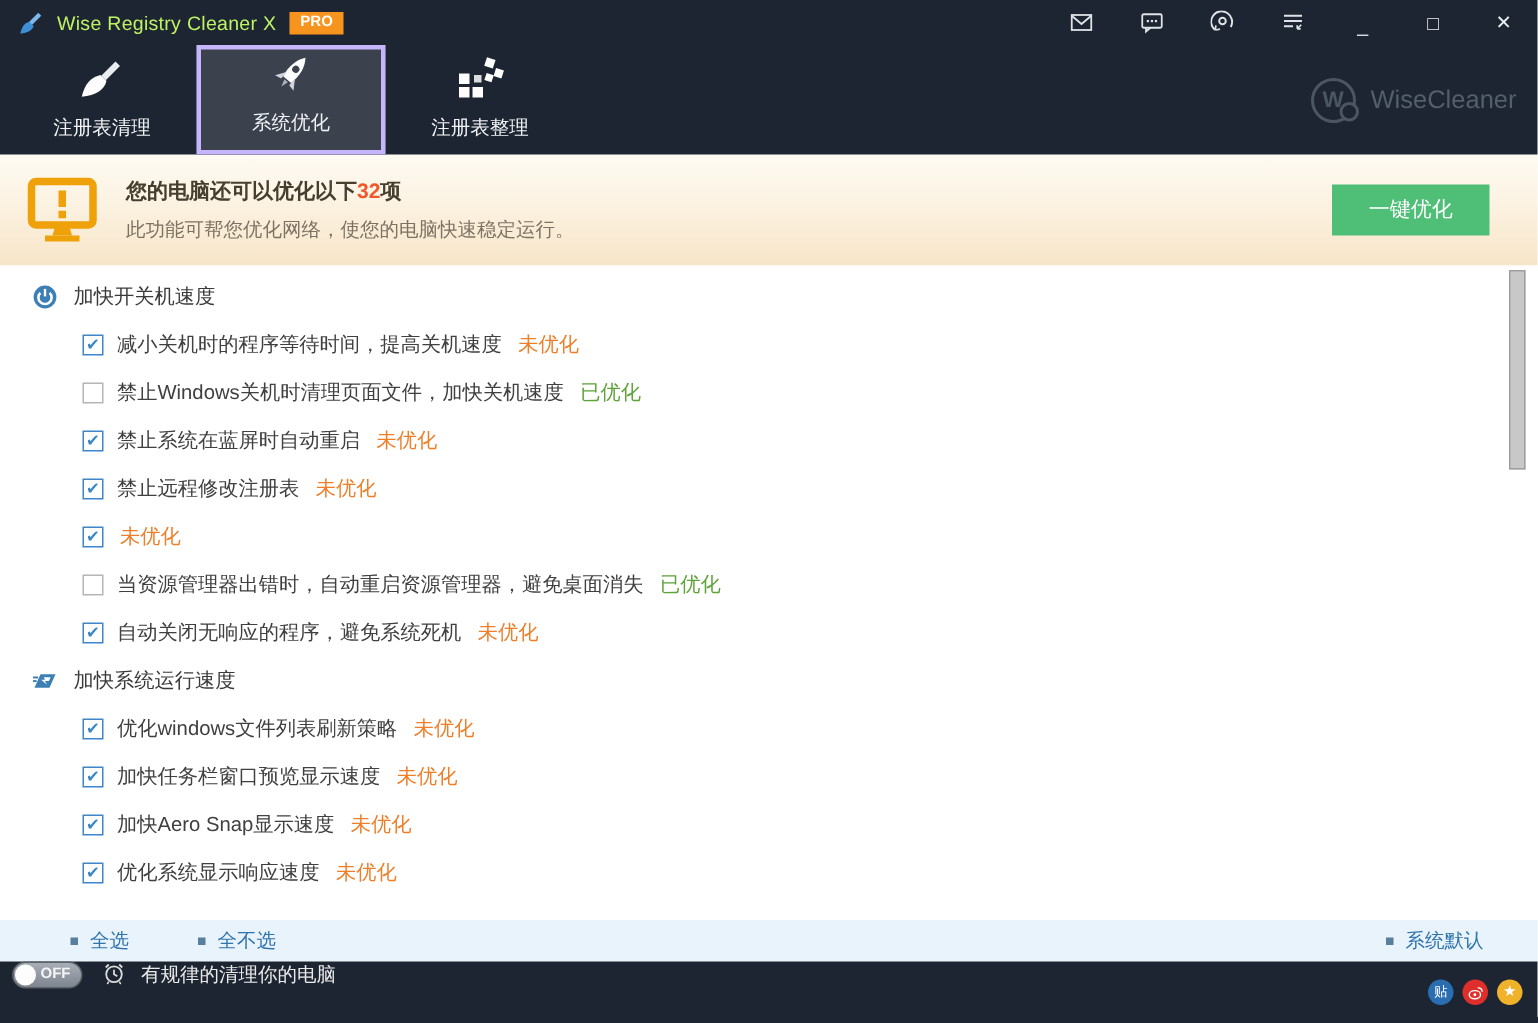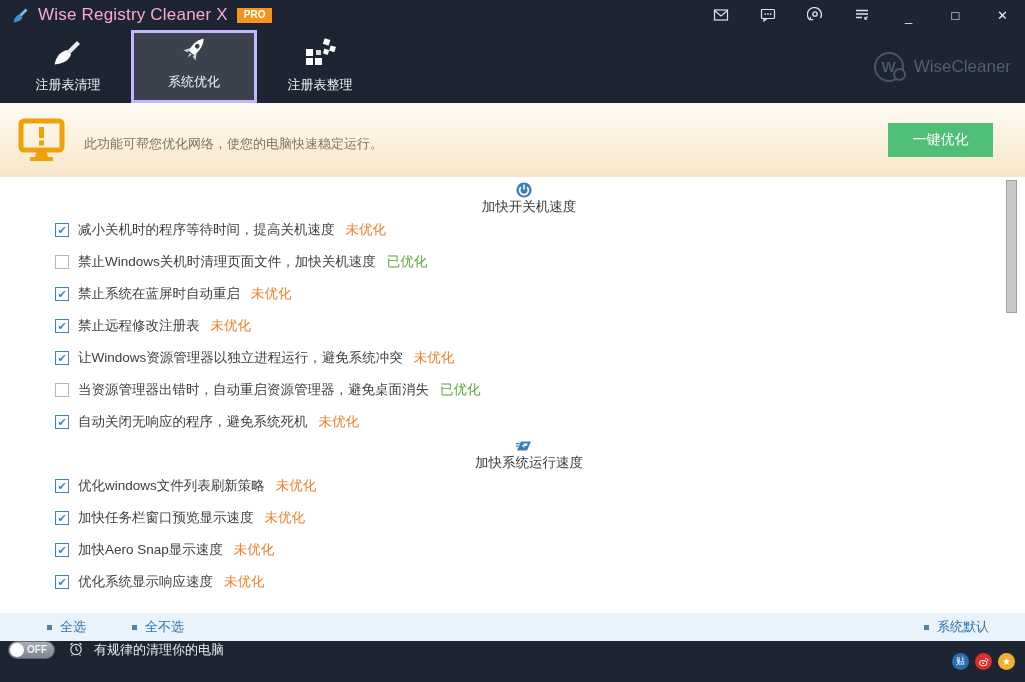--- a/index.html
+++ b/index.html
@@ -3,21 +3,21 @@
 <meta charset="utf-8">
 <style>
   * { margin:0; padding:0; box-sizing:border-box; }
   html,body { width:1025px; height:682px; }
   body { font-family:"Liberation Sans","DejaVu Sans",sans-serif; background:#fff; overflow:hidden; }
   .window { width:1025px; height:682px; display:flex; flex-direction:column; position:relative; background:#fff; }
 
   
   .titlebar { height:30px; background:#1c2531; display:flex; align-items:center; padding:0 14px 0 12px; flex:0 0 auto; }
   .app-icon { width:17px; height:17px; display:inline-flex; }
-  .app-title { color:#f9a8d4; font-size:17px; margin-left:9px; letter-spacing:.2px; }
+  .app-title { color:#bef264; font-size:13px; margin-left:9px; letter-spacing:.2px; }
   .pro-badge { background:#f7941d; color:#fff; font-size:10px; font-weight:bold; padding:2px 7px 3px; margin-left:9px; line-height:1; }
   .titlebar-right { margin-left:auto; display:flex; align-items:center; }
   .tb-icon { width:17px; height:17px; margin-left:30px; display:inline-flex; align-items:center; justify-content:center; color:#dfe3e8; cursor:default; }
   .tb-icon svg { width:16px; height:16px; }
   .ctl { font-size:13px; color:#eceff2; width:16px; text-align:center; }
   .ctl-min { height:16px; line-height:20px; }
 
   
   .tabbar { height:73px; background:#1c2531; display:flex; align-items:stretch; padding-left:5px; position:relative; flex:0 0 auto; }
   .tab { width:126px; display:flex; flex-direction:column; align-items:center; justify-content:flex-end; padding-bottom:9px; cursor:default; }
@@ -33,21 +33,21 @@
   .banner { height:74px; background:linear-gradient(180deg,#fefbf3 0%,#fbf0dd 55%,#f7e5c8 100%); display:flex; align-items:center; padding:0 16px 0 18px; flex:0 0 auto; }
   .monitor-icon { width:47px; height:45px; flex:0 0 auto; }
   .banner-texts { margin-left:19px; }
   .banner-title { font-size:14px; font-weight:bold; color:#463e2f; }
   .banner-count { color:#f0582a; }
   .banner-sub { font-size:13px; color:#7e7363; margin-top:7px; }
   .optimize-btn { margin-left:auto; width:105px; height:34px; background:#4fbe77; color:#fff; font-size:14px; display:flex; align-items:center; justify-content:center; cursor:pointer; margin-right:16px; }
 
   
   .content { flex:1 1 auto; background:#fff; position:relative; padding-top:5px; overflow:hidden; }
-  .section-row { height:32px; display:flex; align-items:center; padding-left:22px;flex-direction:column; }
+  .section-row { height:32px; display:flex; align-items:center; padding-left:22px; }
   .sec-icon { width:16px; height:16px; display:inline-flex; }
   .sec-title { margin-left:11px; font-size:13.5px; color:#3a3a3a; }
   .item-row { height:32px; display:flex; align-items:center; padding-left:55px; }
   .checkbox { width:14px; height:14px; border:1px solid #b5b5b5; background:#fff; display:inline-flex; align-items:center; justify-content:center; font-size:11px; line-height:1; color:#3f86c9; cursor:pointer; }
   .checkbox.checked { border-color:#3f86c9; }
   .item-label { margin-left:9px; font-size:13.5px; color:#404040; }
   .status { margin-left:11px; font-size:13.5px; }
   .status.pending { color:#ee7e28; }
   .status.done { color:#5ea33a; }
   .scrollbar-thumb { position:absolute; right:8px; top:3px; width:11px; height:133px; background:#c8c8c8; border:1px solid #9e9e9e; }
@@ -180,20 +180,21 @@
     <span class="monitor-icon">
       <svg viewBox="0 0 47 45">
           <rect x="3" y="3" width="41" height="29" rx="3" fill="none" stroke="#efa10a" stroke-width="5"></rect>
           <rect x="21" y="9" width="5" height="11" fill="#efa10a"></rect>
           <rect x="21" y="22.5" width="5" height="5" fill="#efa10a"></rect>
           <path d="M19 32 L28 32 L30 39 L17 39 Z" fill="#efa10a"></path>
           <rect x="12" y="39" width="23" height="4" fill="#efa10a"></rect>
         </svg>
     </span>
     <span class="banner-texts">
+      <div class="banner-title"><span>您的电脑还可以优化以下</span><span class="banner-count">32</span><span>项</span></div>
       <div class="banner-sub">此功能可帮您优化网络，使您的电脑快速稳定运行。</div>
     </span>
     <span class="optimize-btn">一键优化</span>
   </div>
 
   <div class="content">
     <div id="content-list">
         <div class="section-row">
           <span class="sec-icon">
             <svg viewBox="0 0 16 16">
@@ -220,21 +221,20 @@
           <span class="item-label">禁止系统在蓝屏时自动重启</span>
           <span class="status pending">未优化</span>
         </div>
         <div class="item-row">
           <span class="checkbox checked">✔</span>
           <span class="item-label">禁止远程修改注册表</span>
           <span class="status pending">未优化</span>
         </div>
         <div class="item-row">
           <span class="checkbox checked">✔</span>
-          <span class="item-label">让Windows资源管理器以独立进程运行，避免系统冲突</span>
           <span class="status pending">未优化</span>
         </div>
         <div class="item-row">
           <span class="checkbox"></span>
           <span class="item-label">当资源管理器出错时，自动重启资源管理器，避免桌面消失</span>
           <span class="status done">已优化</span>
         </div>
         <div class="item-row">
           <span class="checkbox checked">✔</span>
           <span class="item-label">自动关闭无响应的程序，避免系统死机</span>

